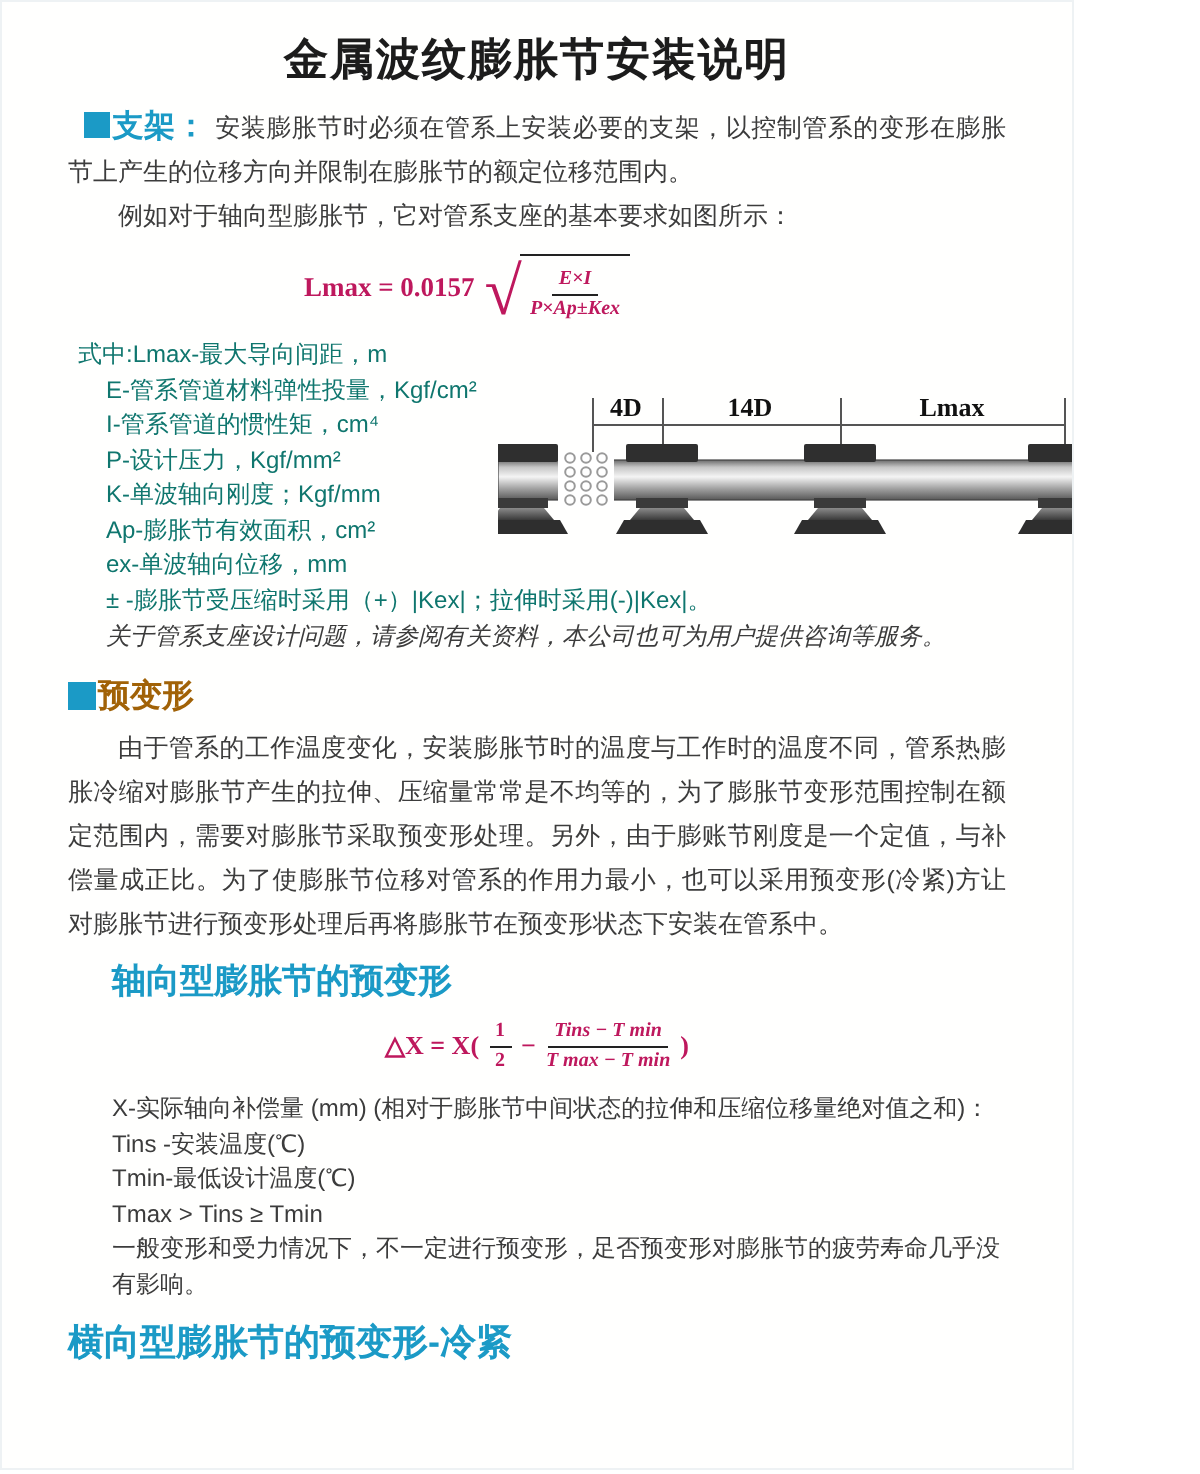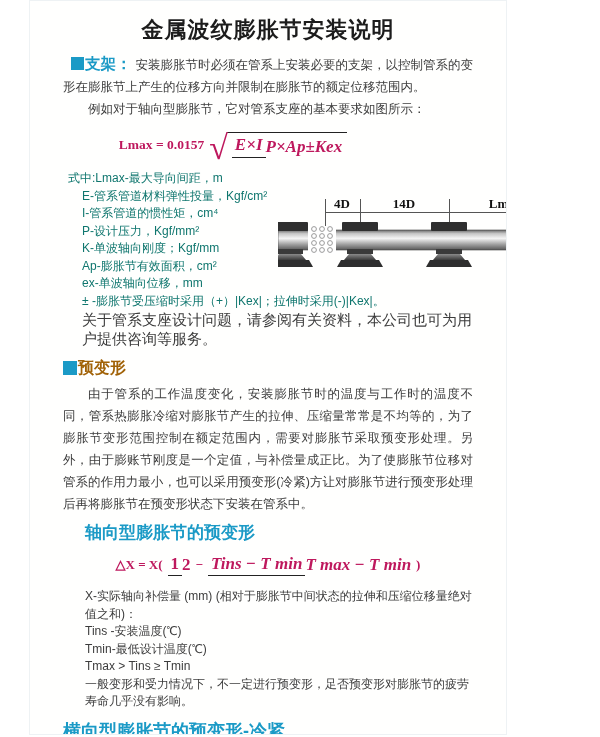--- a/index.html
+++ b/index.html
@@ -1,25 +1,24 @@
 <!DOCTYPE html>
 <html><head>
 <meta charset="utf-8">
 <style>
   html,body{margin:0;padding:0;background:#ffffff;}
   .page{
     position:relative;
-    width:478px;height:735px;
+    width:537px;height:735px;
     border:1px solid #eef2f4;
     overflow:hidden;
     background:#fffffe;
     font-family:"Liberation Sans", sans-serif;
     color:#3c3c3c;
     box-sizing:border-box;
-    margin-left:29px;
   }
   .title{
     margin:14px 0 6px 0;
     text-align:center;
     font-size:22px;
     font-weight:bold;
     color:#1c1c1c;
     letter-spacing:1px;
   }
   .para{
@@ -68,23 +67,24 @@
     gap:5px;
     font-family:"Liberation Serif", serif;
     font-weight:bold;
     color:#be185d;
     font-size:13.5px;
   }
   .f1{margin:6px 70px 6px 0;height:38px;}
   .f2{margin:4px 0 6px 0;height:34px;font-size:13px;}
   .frac{
     display:inline-flex;
+    flex-direction:column;
     align-items:center;
     line-height:1.2;
-    font-size:17px;
+    font-size:10px;
   }
   .frac .num{border-bottom:1px solid #222;padding:0 3px 1px;}
   .frac .den{padding-top:1px;}
   .ital{font-style:italic;}
   .rad{
     font-size:34px;
     font-weight:normal;
     line-height:0.85;
     margin-right:-6px;
     transform:translateY(3px);
@@ -92,21 +92,21 @@
   .underbar{border-top:1.5px solid #222;padding:2px 5px 0 5px;}
   
   .defs{margin:4px 0 0 38px;width:260px;}
   .def-line{
     font-size:12px;
     line-height:17.5px;
     color:#0f766e;
     white-space:nowrap;
   }
   .ind{padding-left:14px;}
-  .note{margin:0 33px 0 52px;font-size:15px;line-height:19px;}
+  .note{margin:0 33px 0 52px;font-size:12px;line-height:19px;font-style:italic;}
   
   .lines{margin:0 33px;}
   .line{
     font-size:12px;
     line-height:17.5px;
     padding-left:22px;
     color:#3c3c3c;
   }
   
   .diagram{

